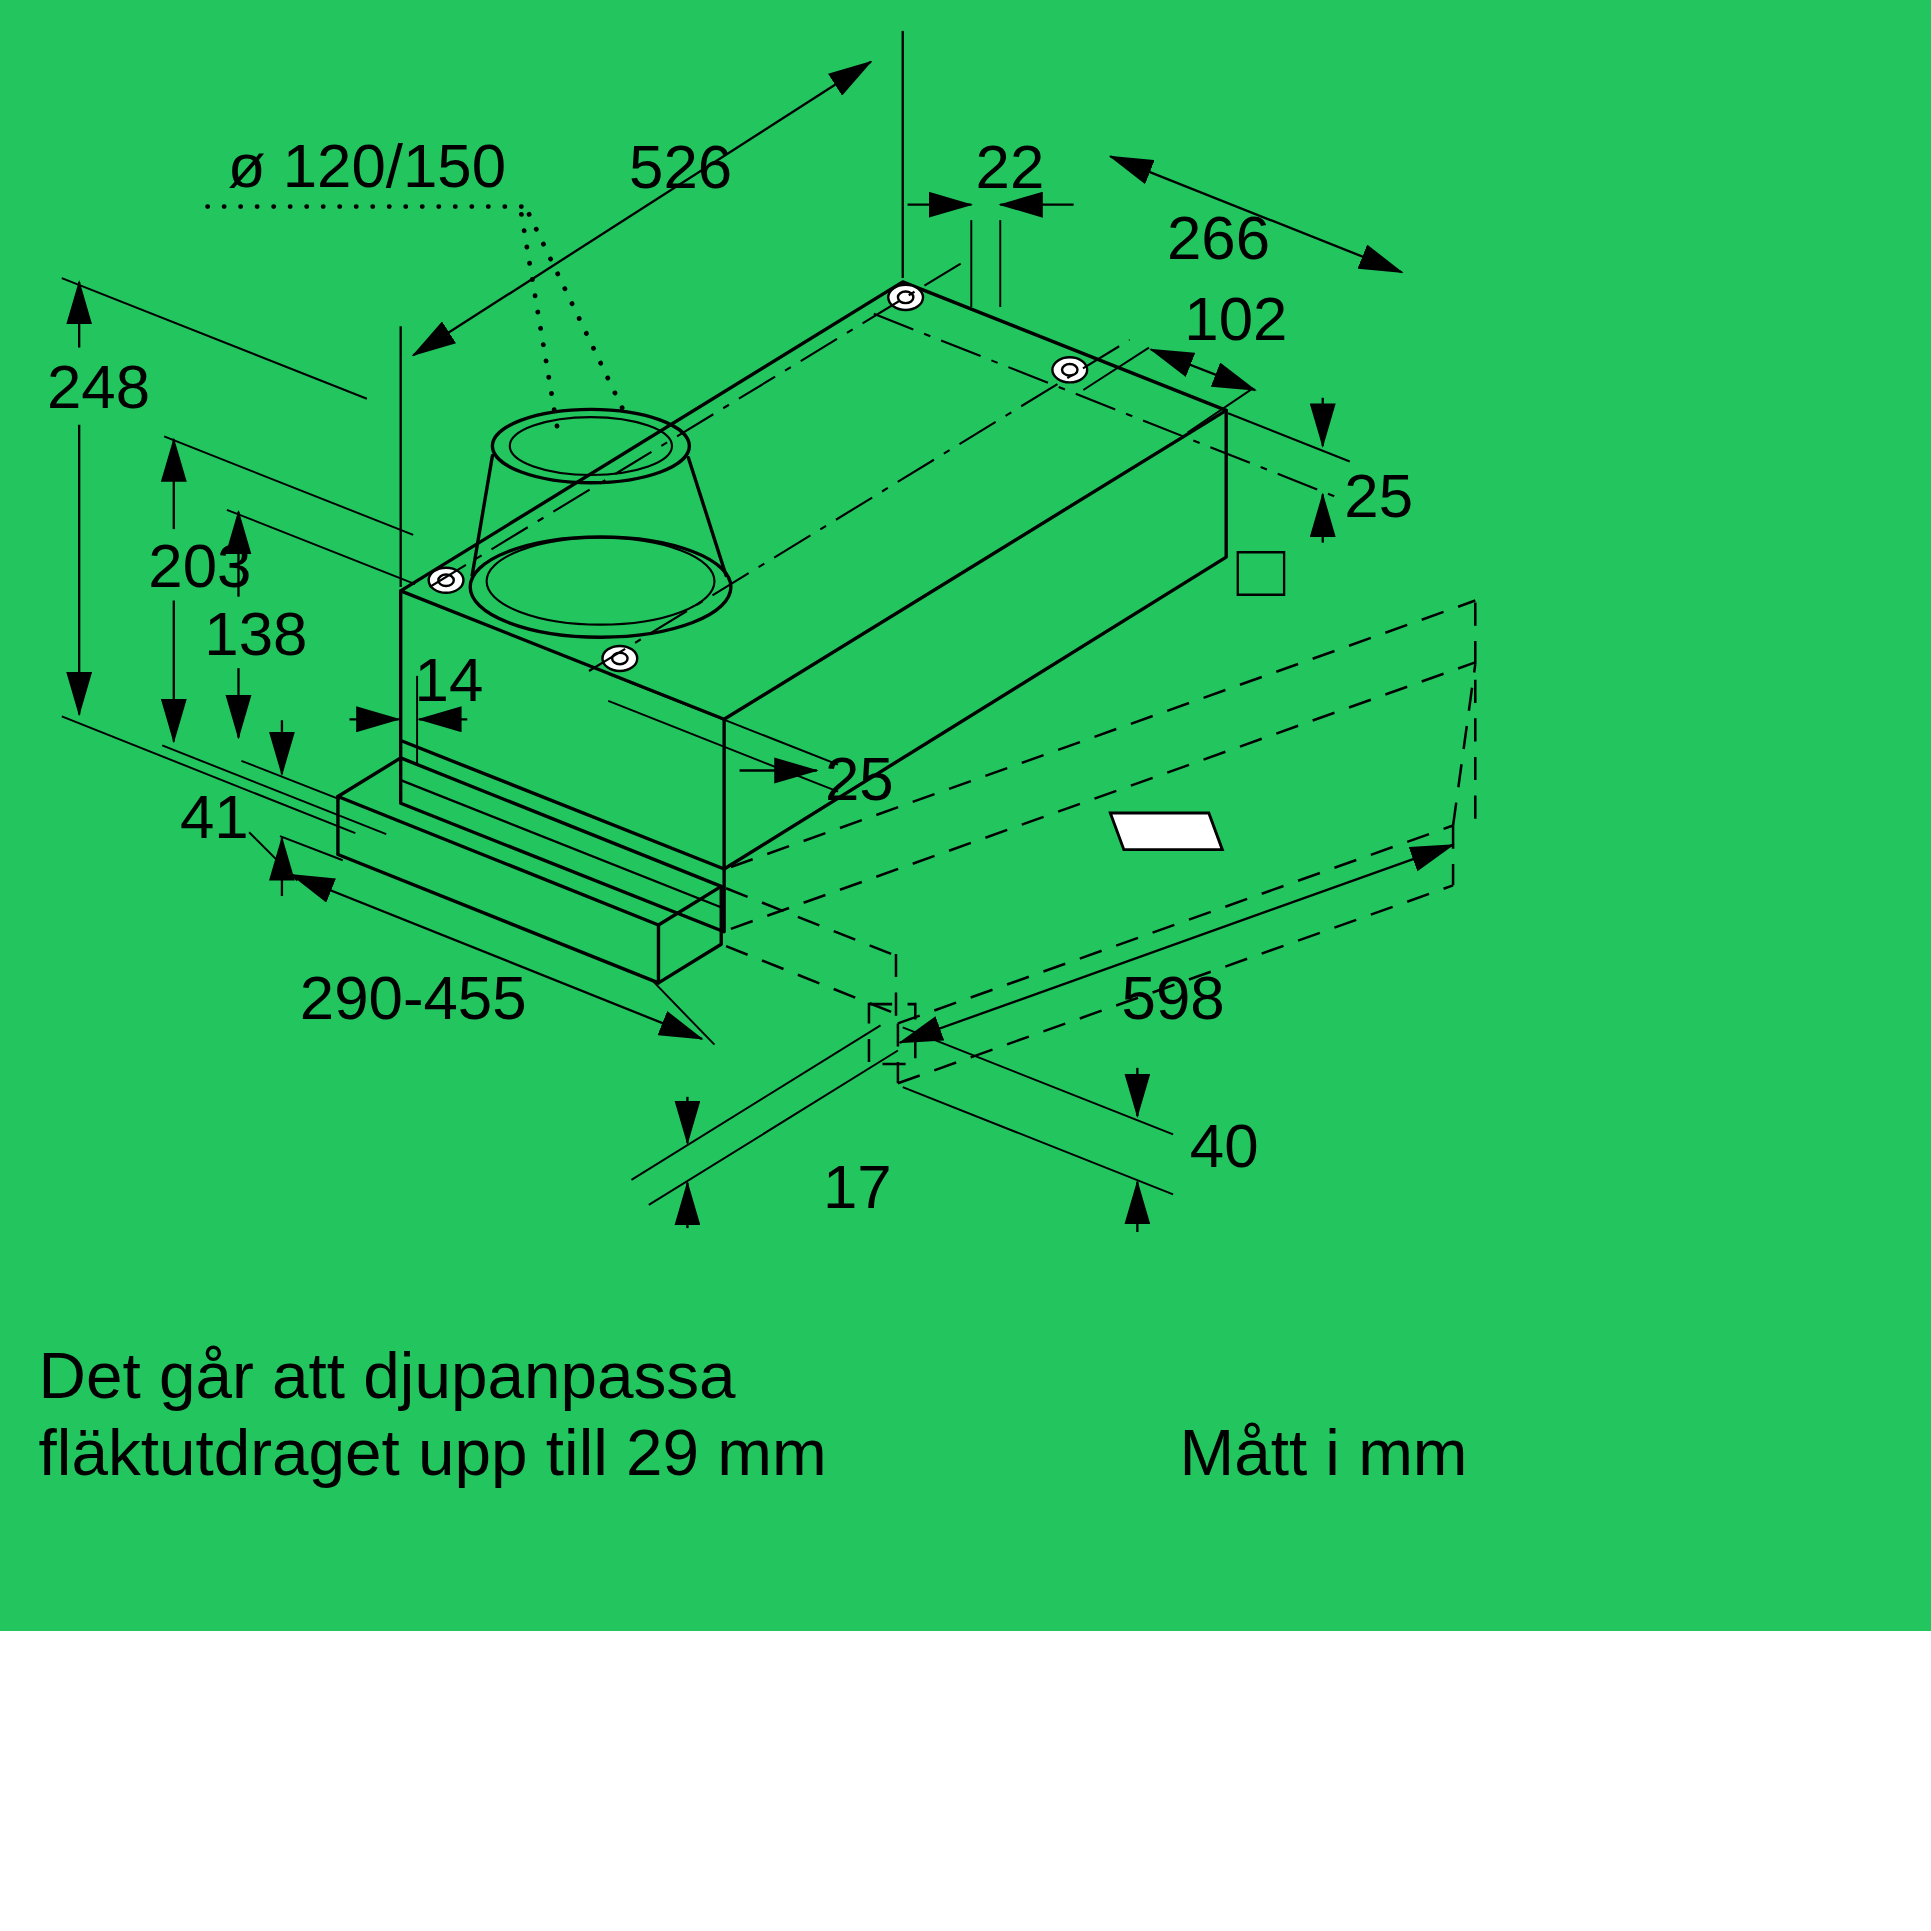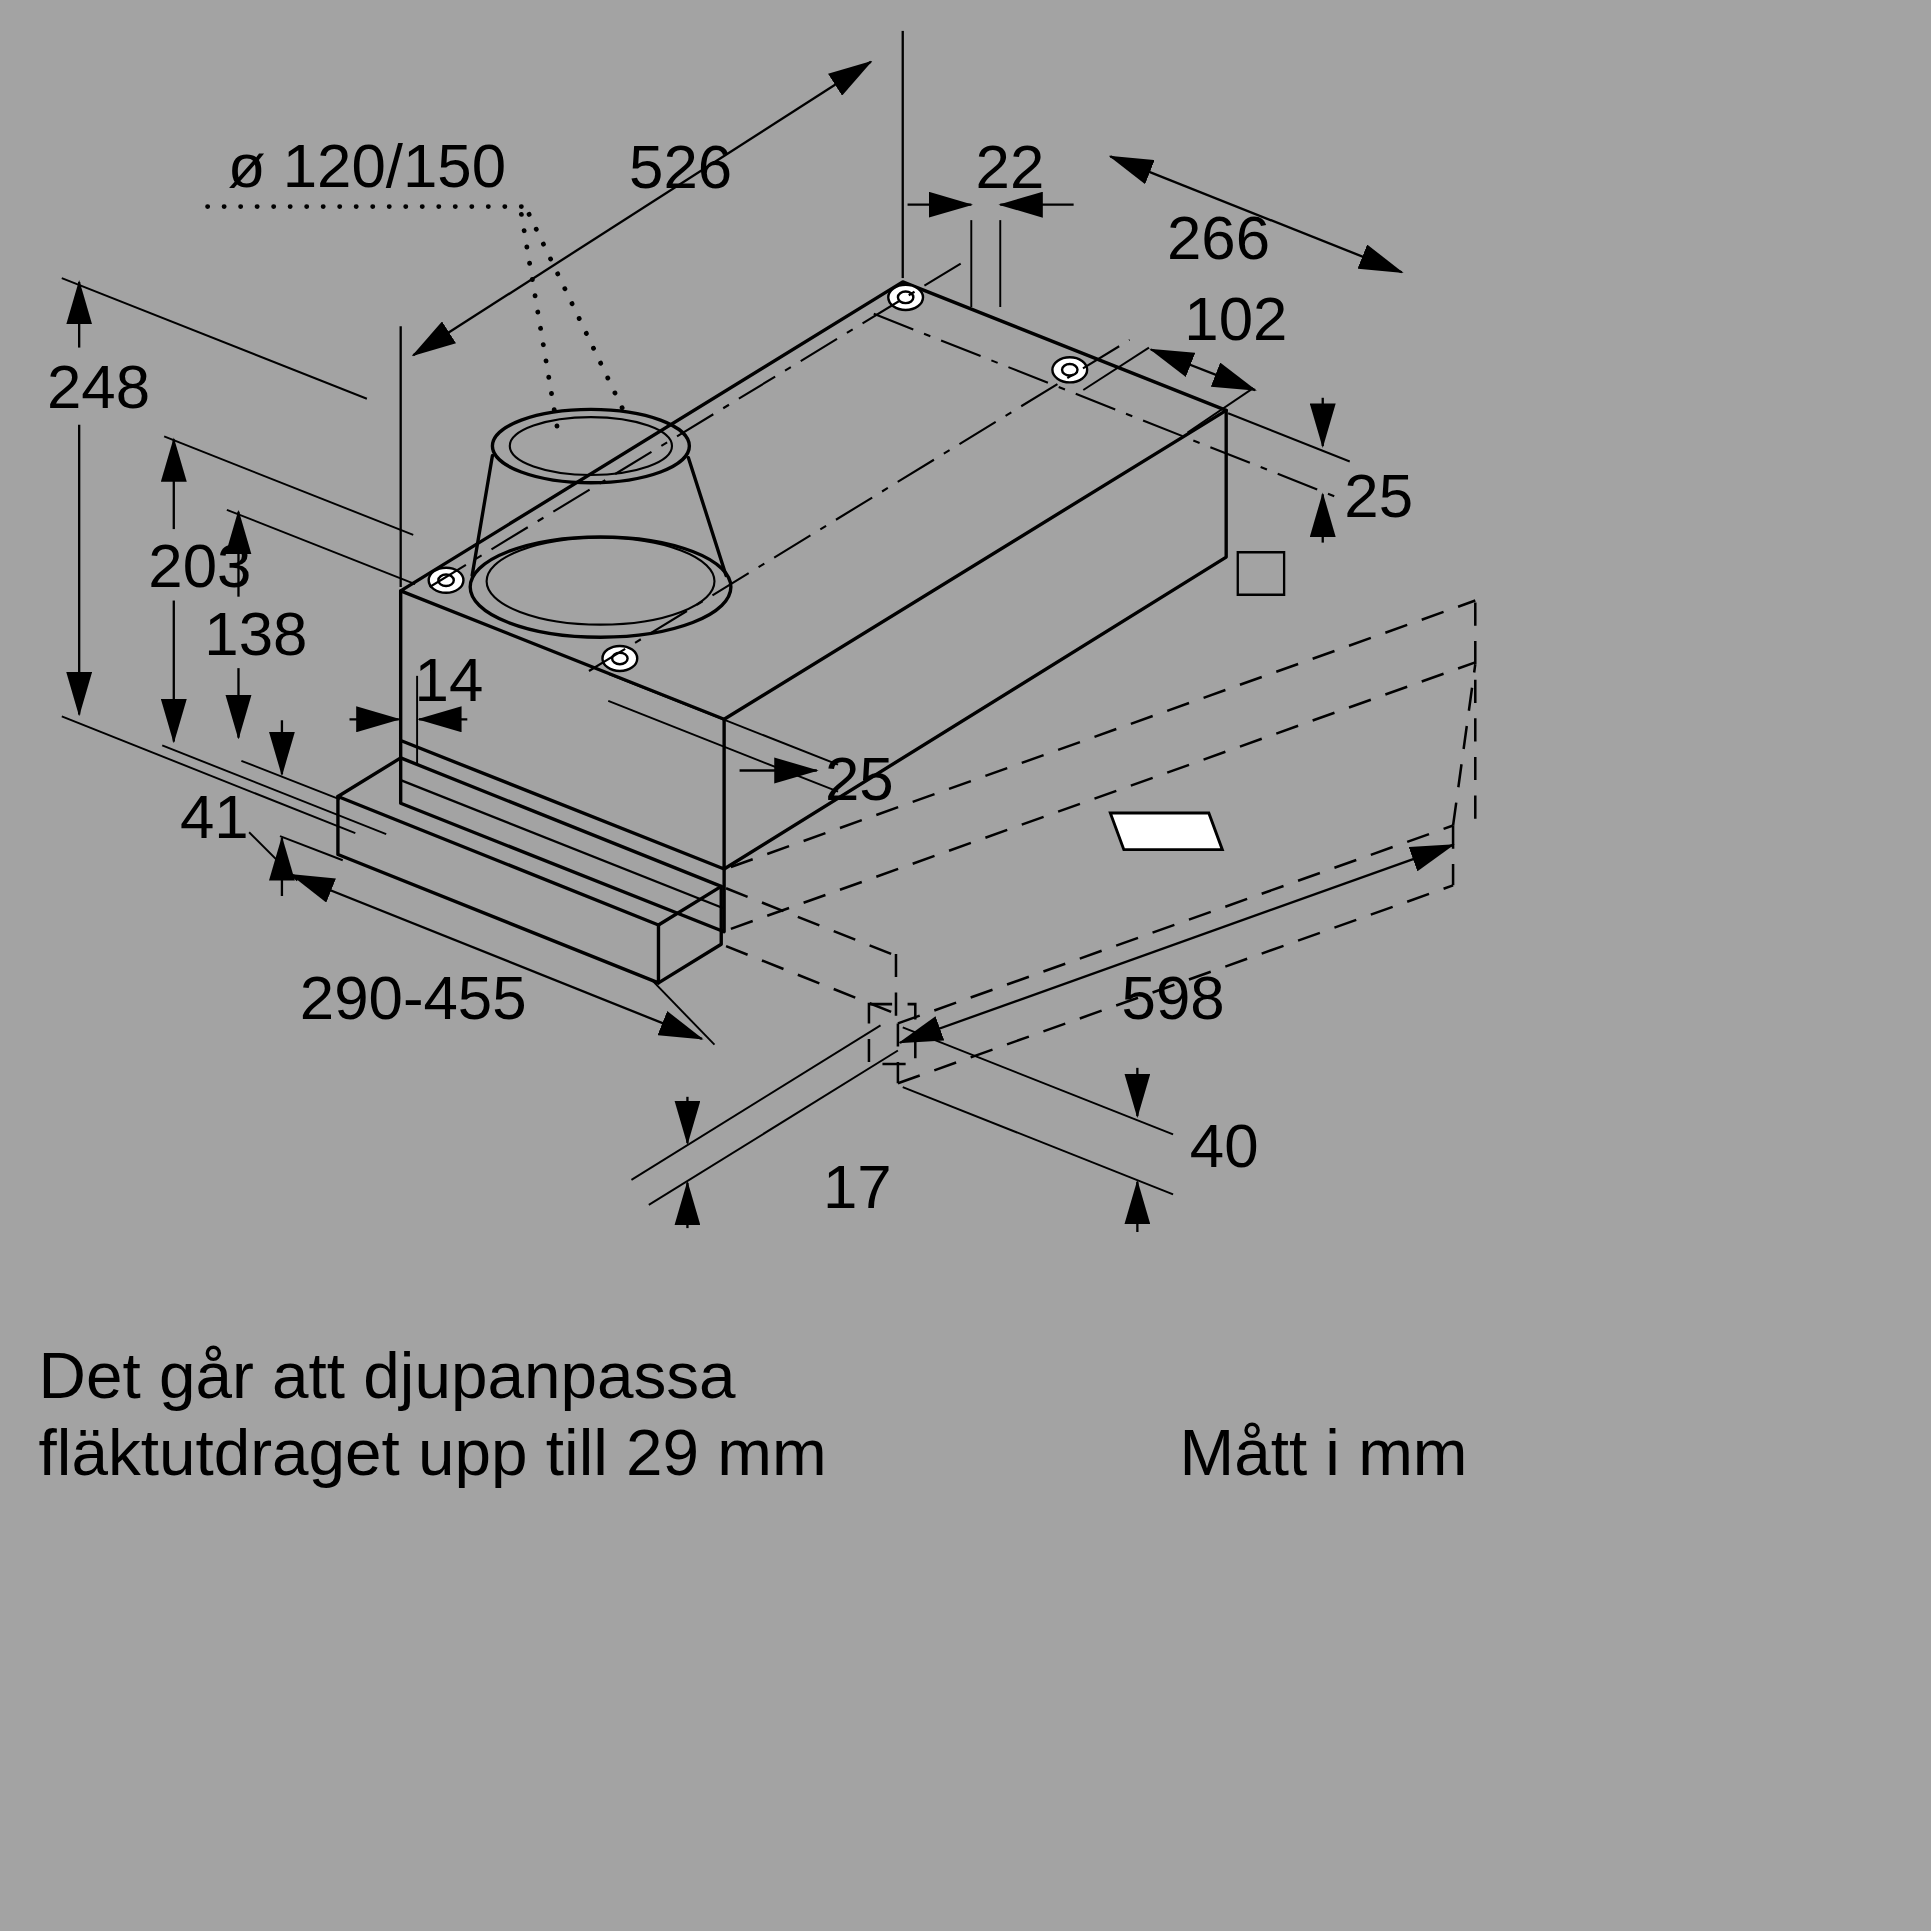--- a/index.html
+++ b/index.html
@@ -1,16 +1,16 @@
 <!DOCTYPE html>
 <html><head>
 <meta charset="utf-8">
 <style>
   html,body{margin:0;padding:0;background:#fff;}
-  .canvas{position:relative;width:1931px;height:1931px;background:#a3a3a3;overflow:hidden;
+  .canvas{position:relative;width:1931px;height:1631px;background:#22c55e;overflow:hidden;
           font-family:"Liberation Sans", sans-serif;}
   svg{display:block;}
   .outline{stroke:#000;fill:none;stroke-width:3.5;stroke-linecap:round;stroke-linejoin:round;}
   .thin{stroke:#000;fill:none;stroke-width:2.2;}
   .seam{stroke:#000;fill:none;stroke-width:2.4;}
   .dim{stroke:#000;fill:none;stroke-width:2.4;}
   .ext{stroke:#000;fill:none;stroke-width:2;}
   .dashed{stroke:#000;fill:none;stroke-width:2.6;stroke-dasharray:24 16;}
   .dashdot{stroke:#000;fill:none;stroke-width:2.2;stroke-dasharray:44 12 7 12;}
   .dotted{stroke:#000;fill:none;stroke-width:5;stroke-dasharray:0.1 17;stroke-linecap:round;}

